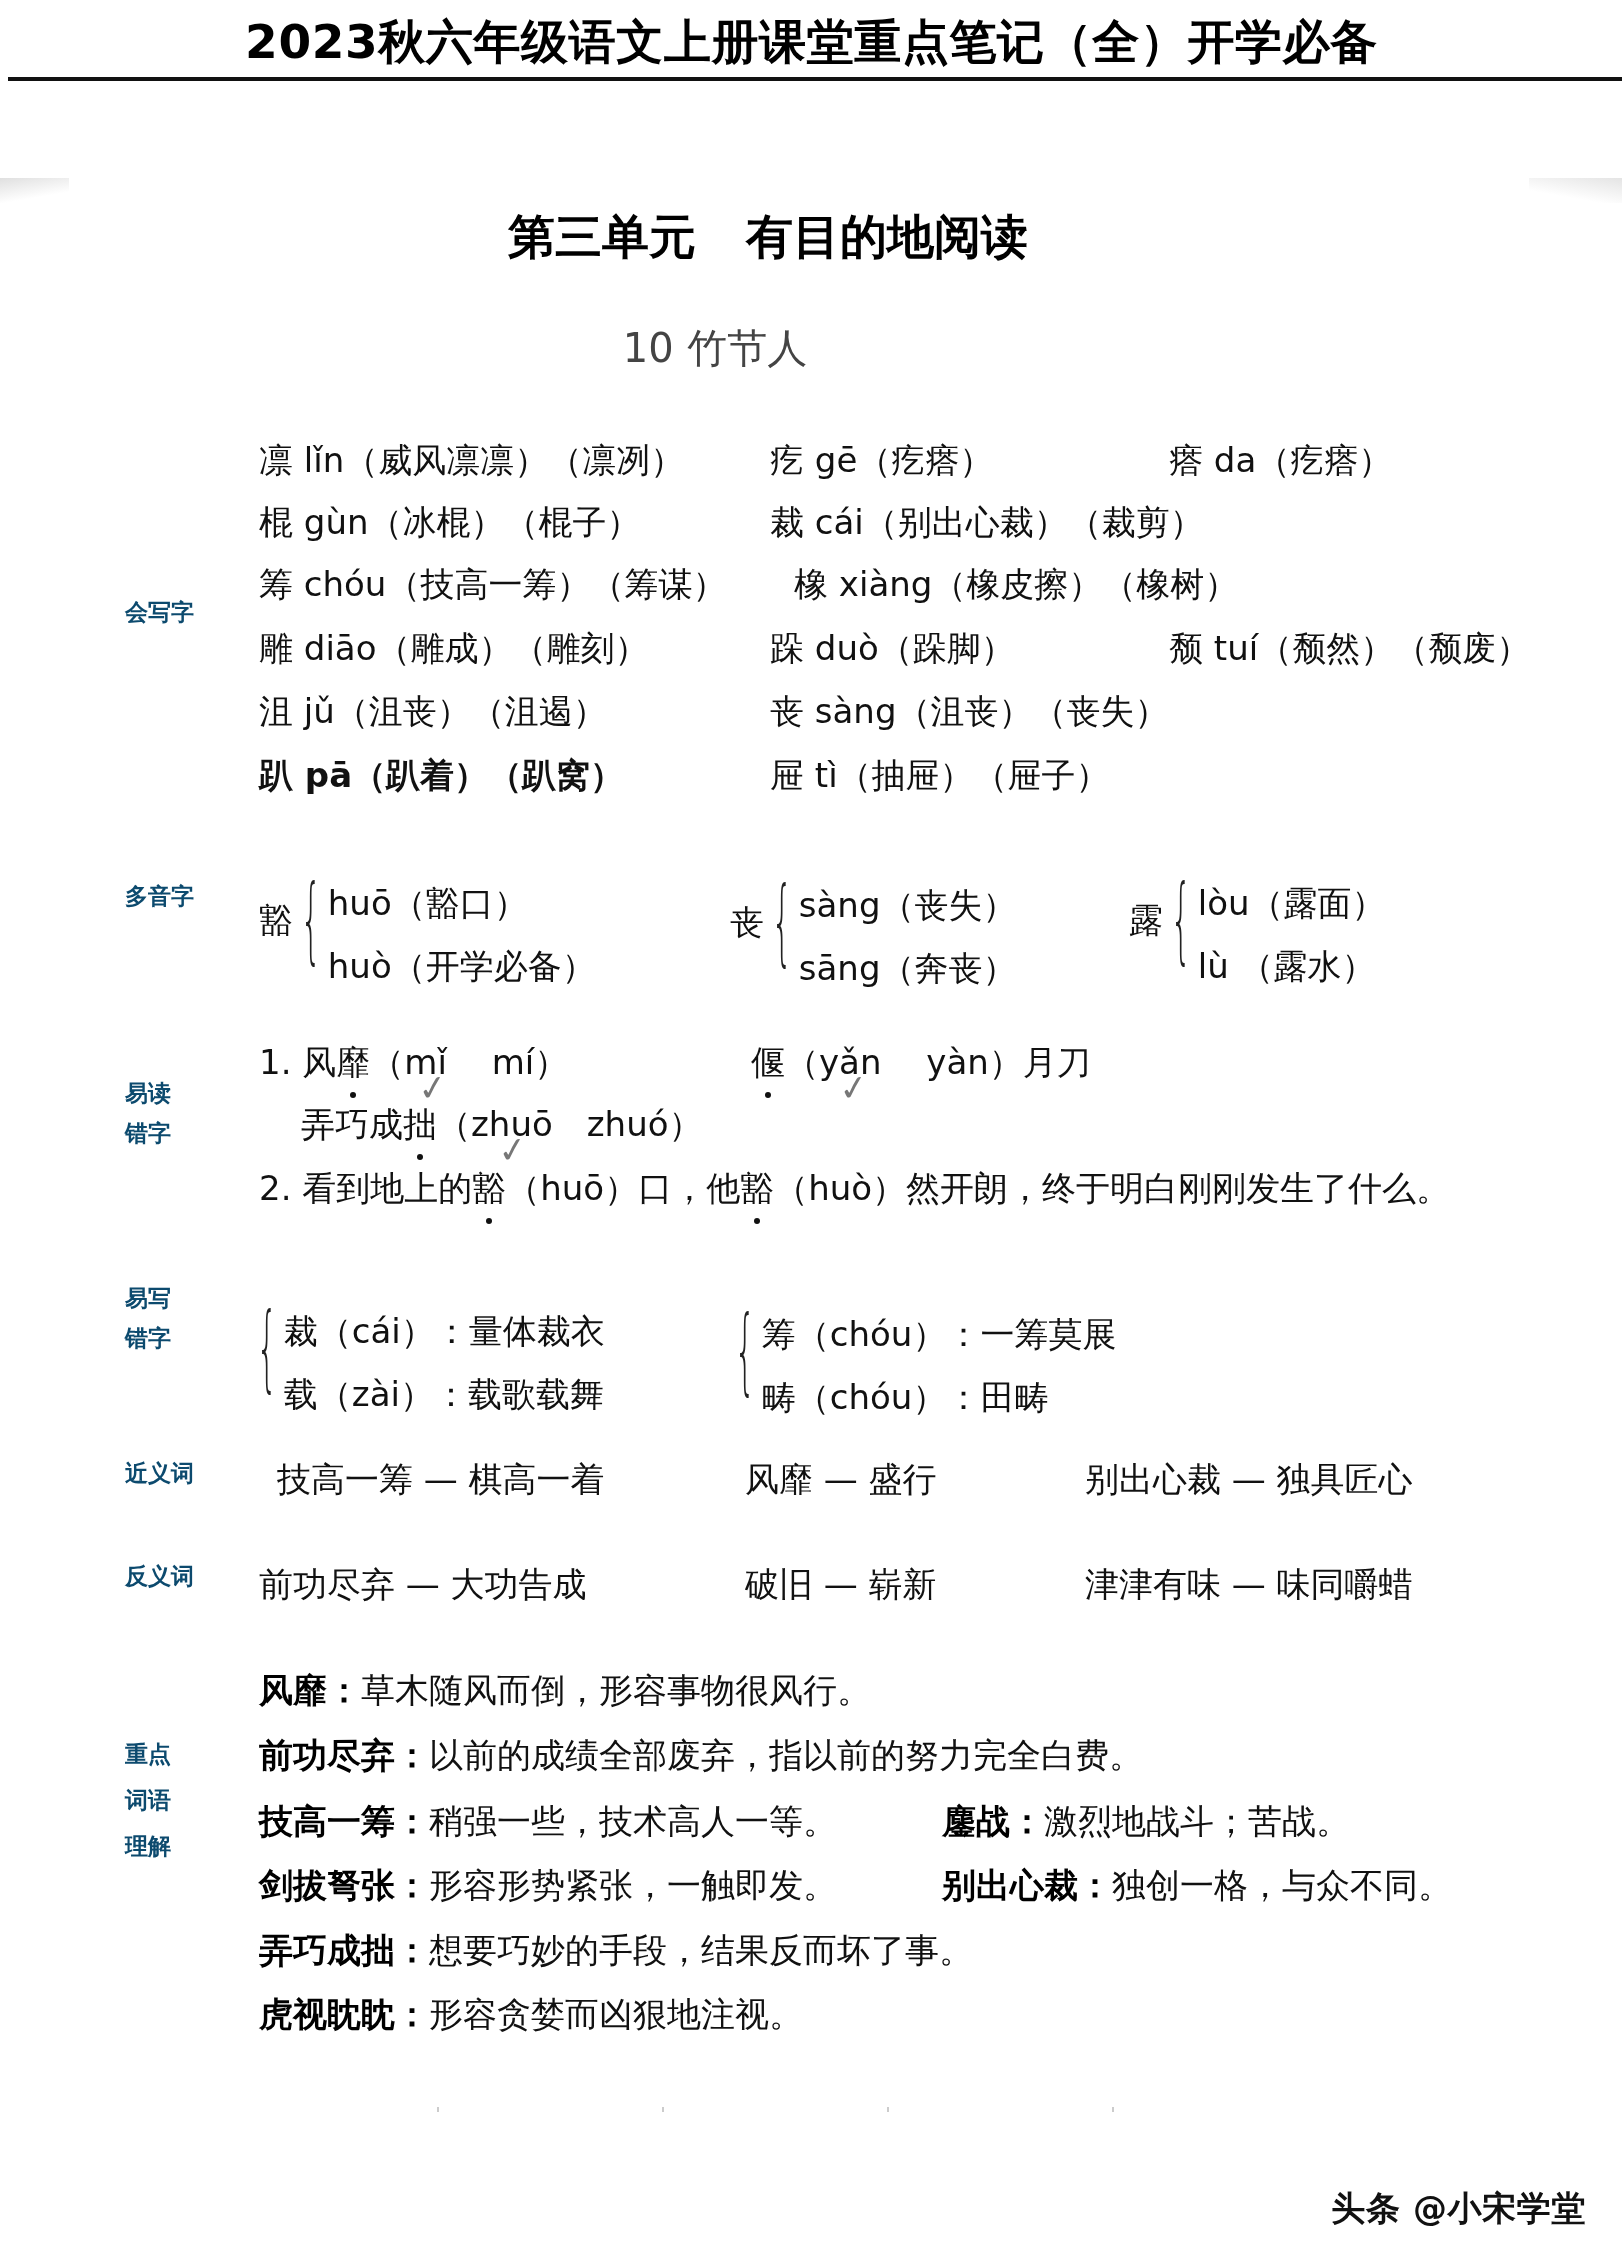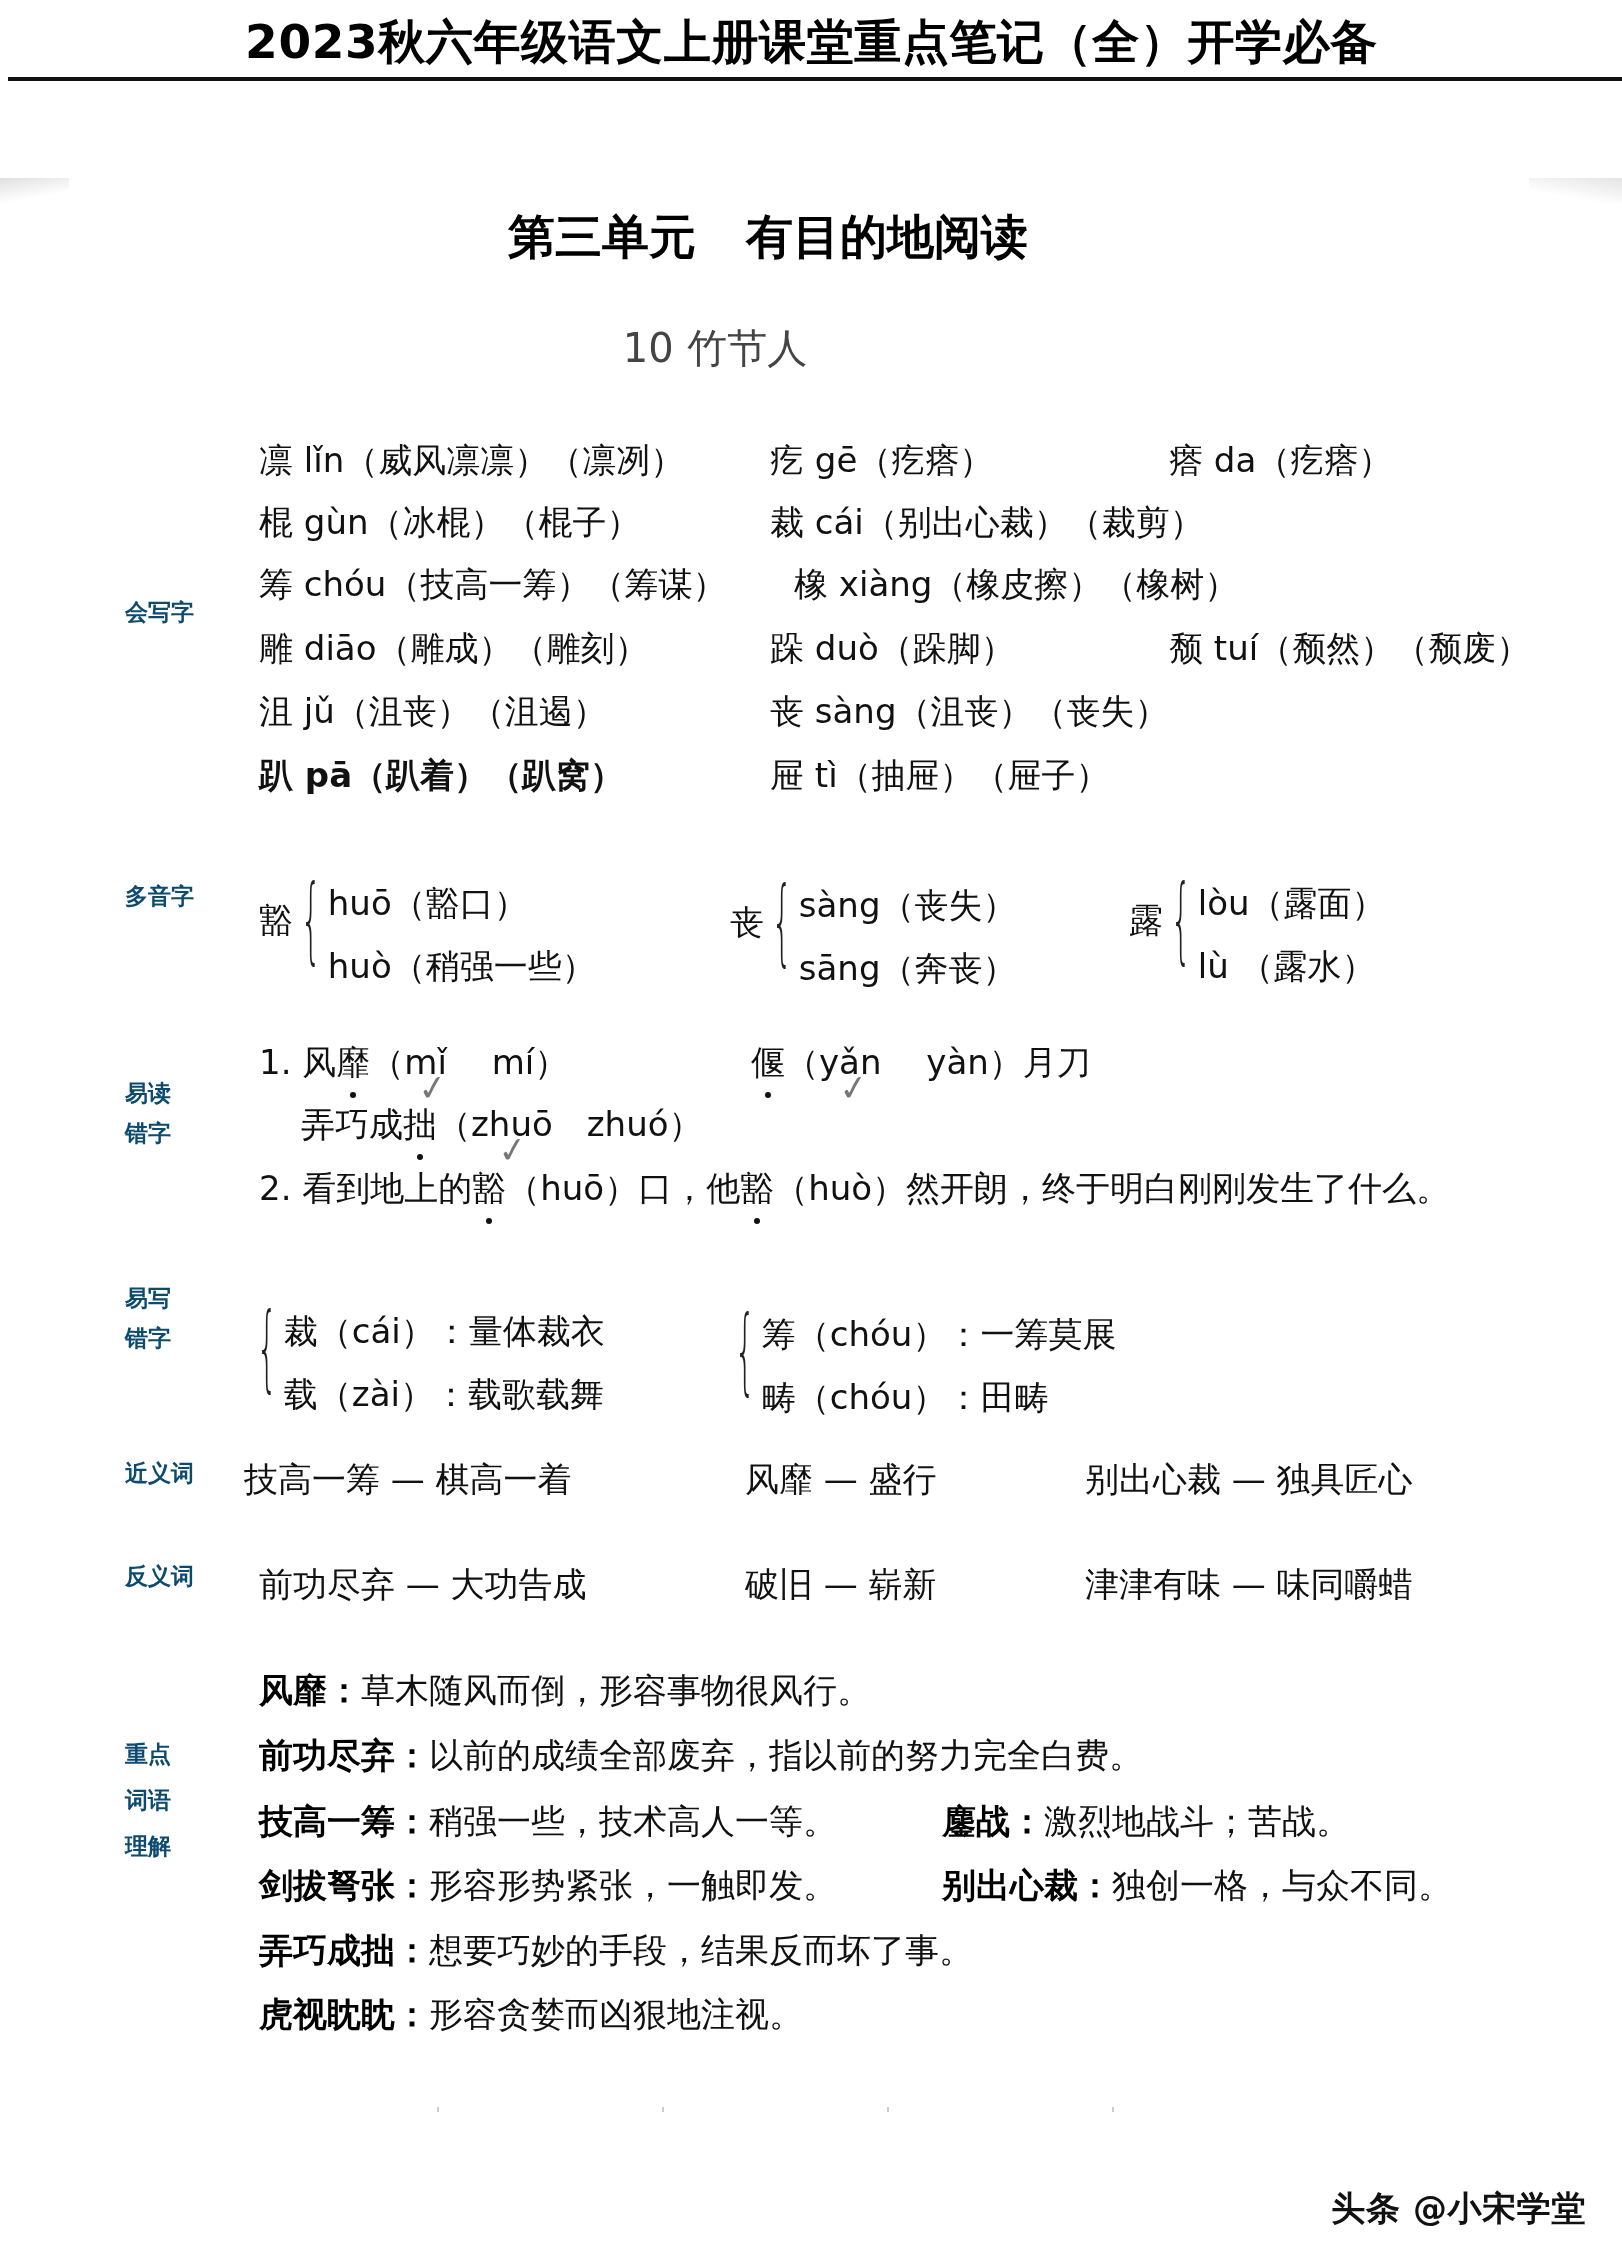--- a/index.html
+++ b/index.html
@@ -69,21 +69,21 @@
 <div class="abs txt" style="left:259px; top:758px;font-weight:bold;">趴 pā（趴着）（趴窝）</div>
 <div class="abs txt" style="left:770px; top:758px;">屉 tì（抽屉）（屉子）</div>
 
 <div class="abs label" style="left:125px; top:876px;">多音字</div>
 
 <div class="abs brace-wrap" style="left:259px; top:857px;">
   <span class="txt">豁</span>
   <span class="brace">{</span>
   <div class="stack">
     <span class="txt">huō（豁口）</span>
-    <span class="txt">huò（稍强一些）</span>
+    <span class="txt">huò（开学必备）</span>
   </div>
 </div>
 <div class="abs brace-wrap" style="left:730px; top:859px;">
   <span class="txt">丧</span>
   <span class="brace">{</span>
   <div class="stack">
     <span class="txt">sàng（丧失）</span>
     <span class="txt">sāng（奔丧）</span>
   </div>
 </div>
@@ -135,21 +135,21 @@
 </div>
 <div class="abs brace-wrap" style="left:727px; top:1288px;">
   <span class="brace">{</span>
   <div class="stack">
     <span class="txt">筹（chóu）：一筹莫展</span>
     <span class="txt">畴（chóu）：田畴</span>
   </div>
 </div>
 
 <div class="abs label" style="left:125px; top:1453px;">近义词</div>
-<div class="abs txt" style="left:244px; top:1462px;text-align:right;">技高一筹 — 棋高一着</div>
+<div class="abs txt" style="left:277px; top:1462px;text-align:right;">技高一筹 — 棋高一着</div>
 <div class="abs txt" style="left:745px; top:1462px;">风靡 — 盛行</div>
 <div class="abs txt" style="left:1085px; top:1462px;">别出心裁 — 独具匠心</div>
 
 <div class="abs label" style="left:125px; top:1556px;">反义词</div>
 <div class="abs txt" style="left:259px; top:1567px;">前功尽弃 — 大功告成</div>
 <div class="abs txt" style="left:745px; top:1567px;">破旧 — 崭新</div>
 <div class="abs txt" style="left:1085px; top:1567px;">津津有味 — 味同嚼蜡</div>
 
 <div class="abs label" style="left:125px; top:1731px; line-height:2.0;">
   <div>重点</div>

